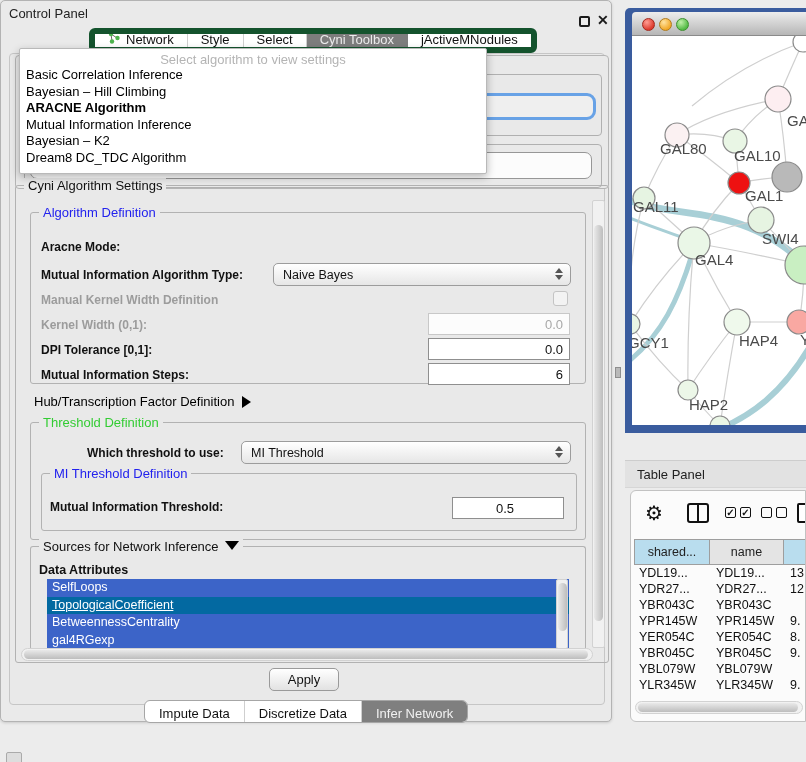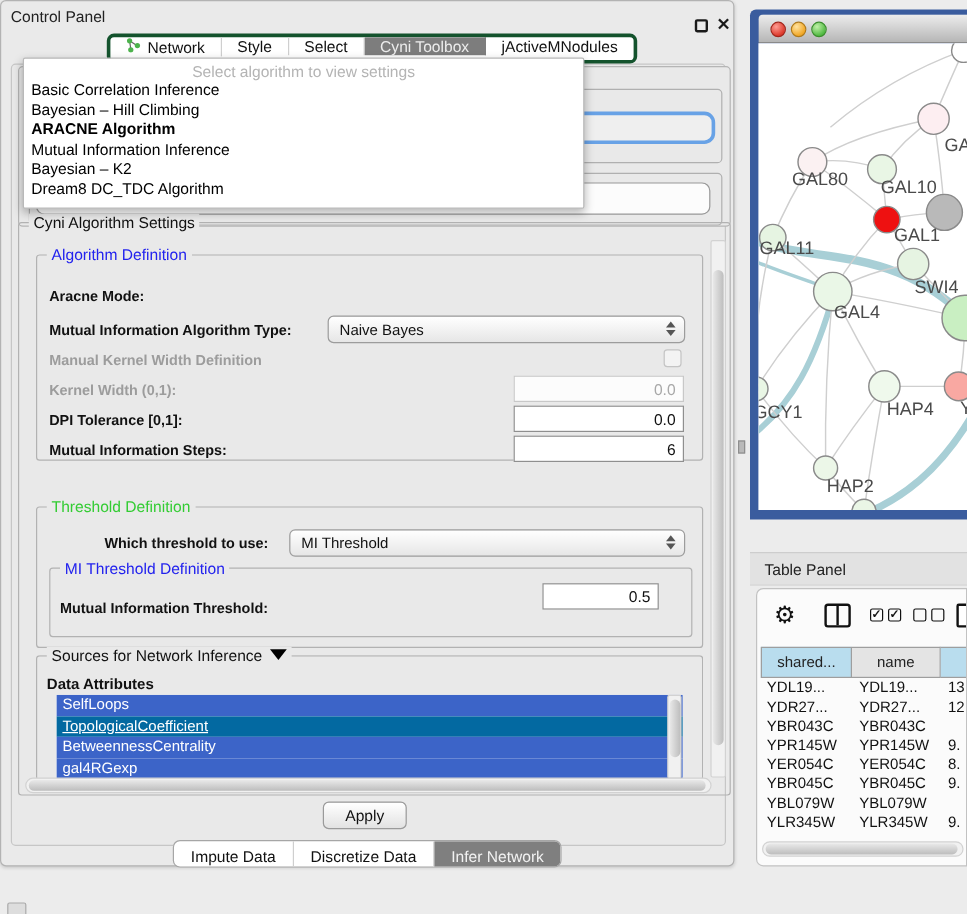--- a/index.html
+++ b/index.html
@@ -10,22 +10,22 @@
 
   
   #cp{left:0;top:8;width:612px;height:722px;background:#eaeaea;border:1px solid #b3b3b3;
       border-radius:5px;box-shadow:0 1px 3px rgba(0,0,0,.15);}
   #cp-title{left:8px;top:5px;font-size:13px;color:#222;}
   #cp-float{left:578px;top:15px;width:11px;height:11px;border:2px solid #1a1a1a;border-radius:2px;}
   #cp-close{left:596px;top:11px;font-size:14px;font-weight:bold;color:#1a1a1a;}
   #content-frame{left:8px;top:52px;width:596px;height:652px;border:1px solid #c6c6c6;border-radius:4px;background:#e9e9e9;}
 
   
-  #tabstrip{left:88px;top:27px;height:25px;display:flex;align-items:flex-start;background:#fff;
-            border:3px solid #14532d;border-radius:6px;overflow:hidden;}
+  #tabstrip{left:88px;top:27px;height:25px;display:flex;align-items:flex-end;background:#fff;
+            border:6px solid #14532d;border-radius:6px;overflow:hidden;}
   .tab{display:flex;align-items:center;padding:0 13px;font-size:13px;color:#111;border-right:1px solid #cfcfcf;cursor:default;}
   .tab:last-child{border-right:none;}
   .tab.selected{background:#7d7d7d;color:#ececec;border-right-color:#7d7d7d;}
   .tab .ticon{margin-right:5px;display:inline-block;}
 
   
   #under-panel{left:14px;top:54px;width:594px;height:134px;background:#e9e9e9;border:1px solid #b5b5b5;border-radius:4px;}
   #under-group1{left:8px;top:18px;width:578px;height:62px;border:1px solid #b0b0b0;border-radius:4px;}
   #under-combo{left:286px;top:37px;width:294px;height:27px;border:3px solid #68a2e6;border-radius:9px;background:#efefef;}
   #under-group2{left:8px;top:88px;width:578px;height:44px;border:1px solid #b0b0b0;border-radius:4px;}
@@ -205,37 +205,40 @@
         <span class="glbl" style="left:10px;top:105px;">Kernel Width (0,1):</span>
         <div class="tfield disabled" style="left:397px;top:100px;width:142px;">0.0</div>
 
         <span class="blbl" style="left:10px;top:130px;">DPI Tolerance [0,1]:</span>
         <div class="tfield" style="left:397px;top:125px;width:142px;">0.0</div>
 
         <span class="blbl" style="left:10px;top:155px;">Mutual Information Steps:</span>
         <div class="tfield" style="left:397px;top:150px;width:142px;">6</div>
       </div>
 
+      <div class="expander" style="left:18px;top:208px;">
+        <span>Hub/Transcription Factor Definition</span><span class="tri-right"></span>
+      </div>
 
       <div class="group" style="left:14px;top:236px;width:556px;height:118px;">
         <span class="legend green">Threshold Definition</span>
 
         <span class="blbl" style="left:56px;top:23px;">Which threshold to use:</span>
         <div class="combo" style="left:210px;top:18px;width:330px;">
           <span>MI Threshold</span>
           <span class="arrows">
               <i class="up"></i>
               <i class="dn"></i>
             </span>
         </div>
 
         <div class="group" style="left:10px;top:50px;width:536px;height:58px;">
           <span class="legend blue">MI Threshold Definition</span>
           <span class="blbl" style="left:8px;top:26px;">Mutual Information Threshold:</span>
-          <div class="tfield" style="left:410px;top:12px;width:97px;">0.5</div>
+          <div class="tfield" style="left:410px;top:23px;width:112px;text-align:center;">0.5</div>
         </div>
       </div>
 
       <div class="group" style="left:14px;top:360px;width:556px;height:104px;border-bottom:none;">
         <span class="legend" style="font-size:13px;">
           <span>Sources for Network Inference</span><span class="tri-down"></span>
         </span>
         <span class="blbl" style="left:8px;top:16px;font-size:12.5px;">Data Attributes</span>
         <div id="attr-list" style="left:16px;top:32px;width:522px;height:70px;">
             <div class="attr-item" style="background: rgb(60, 100, 200);">SelfLoops</div>

